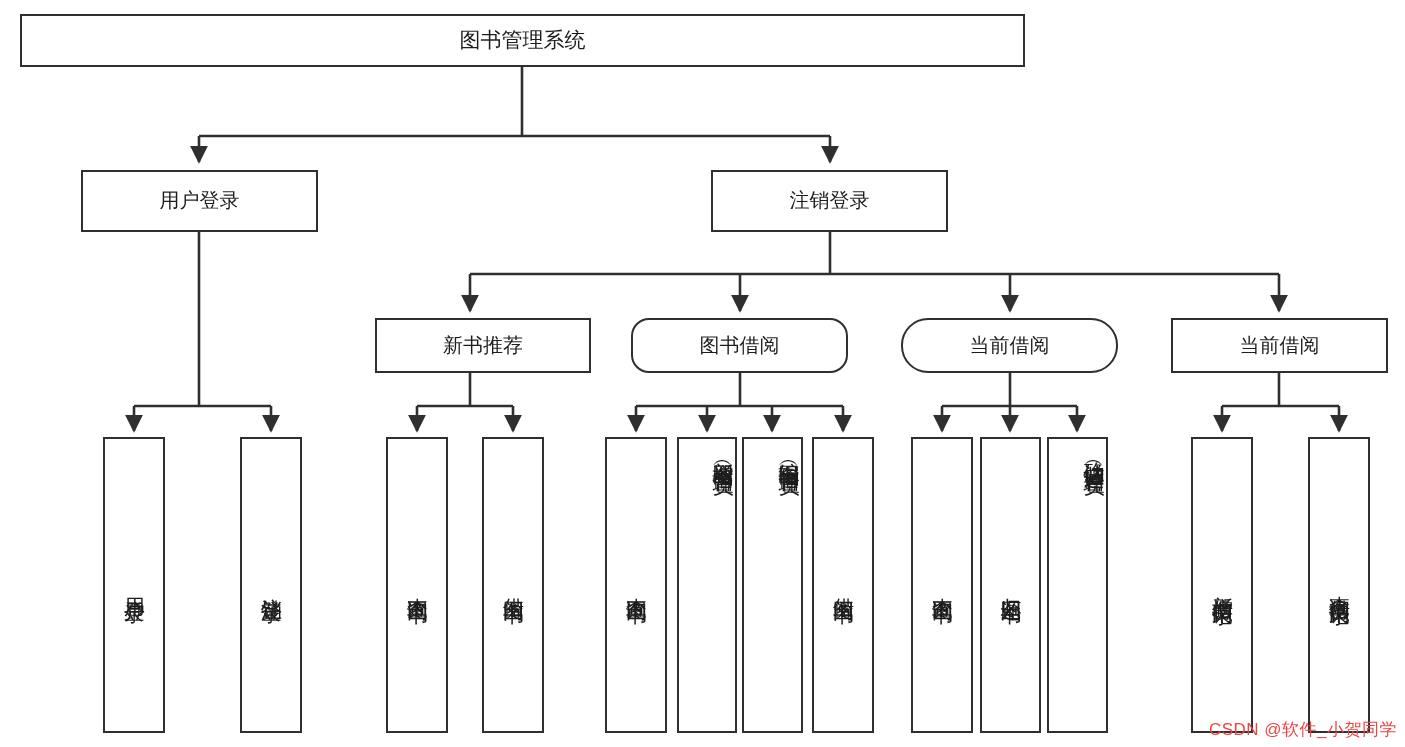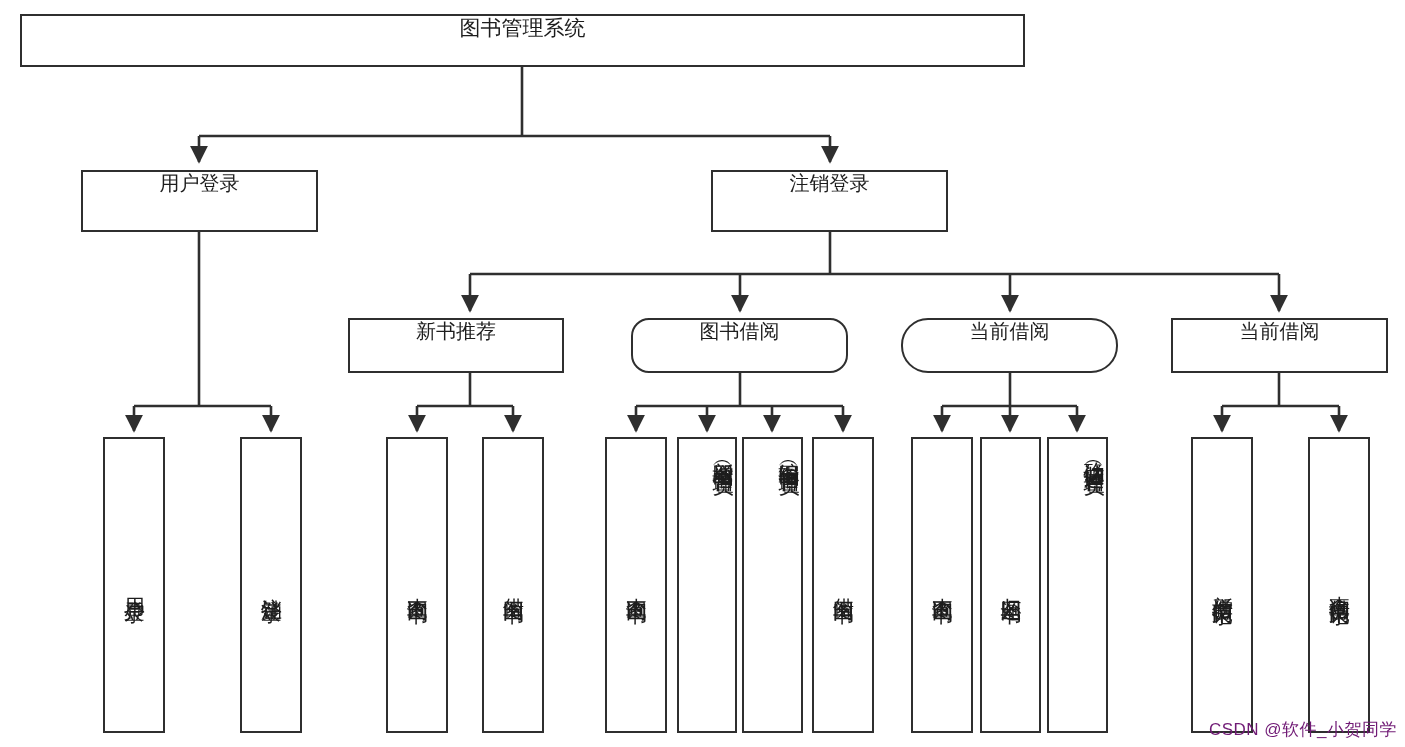--- a/index.html
+++ b/index.html
@@ -24,21 +24,21 @@
     width: 1405px;
     height: 747px;
     pointer-events: none;
   }
   .node {
     position: absolute;
     box-sizing: border-box;
     background: #ffffff;
     border: 2px solid #2f2f2f;
     display: flex;
-    align-items: flex-start;
+    align-items: center;
     justify-content: center;
     color: #1d1d1d;
     line-height: 1.18;
     text-align: center;
     z-index: 2;
   }
   .node.root { font-size: 21px; }
   .node.lvl1 { font-size: 20px; }
   .node.lvl2 { font-size: 20px; }
   .node.leaf {
@@ -57,21 +57,21 @@
   .node.leaf .vlabel {
     writing-mode: vertical-rl;
     text-orientation: upright;
     white-space: nowrap;
   }
   #watermark {
     position: absolute;
     right: 8px;
     bottom: 6px;
     font-size: 17px;
-    color: #701a75;
+    color: #ef4444;
     z-index: 5;
     white-space: nowrap;
     letter-spacing: 0.5px;
   }
 </style>
 </head>
 <body>
 
 <div id="canvas">
 
@@ -129,21 +129,21 @@
     <span>图书管理系统</span>
   </div>
 
   <div class="node lvl1" style="left:81px; top:170px; width:237px; height:62px;">
     <span>用户登录</span>
   </div>
   <div class="node lvl1" style="left:711px; top:170px; width:237px; height:62px;">
     <span>注销登录</span>
   </div>
 
-  <div class="node lvl2" style="left:348px; top:318px; width:216px; height:55px;">
+  <div class="node lvl2" style="left:375px; top:318px; width:216px; height:55px;">
     <span>新书推荐</span>
   </div>
   <div class="node lvl2" style="left:631px; top:318px; width:217px; height:55px;border-radius:18px;">
     <span>图书借阅</span>
   </div>
   <div class="node lvl2" style="left:901px; top:318px; width:217px; height:55px;border-radius:27px;">
     <span>当前借阅</span>
   </div>
   <div class="node lvl2" style="left:1171px; top:318px; width:217px; height:55px;">
     <span>当前借阅</span>

